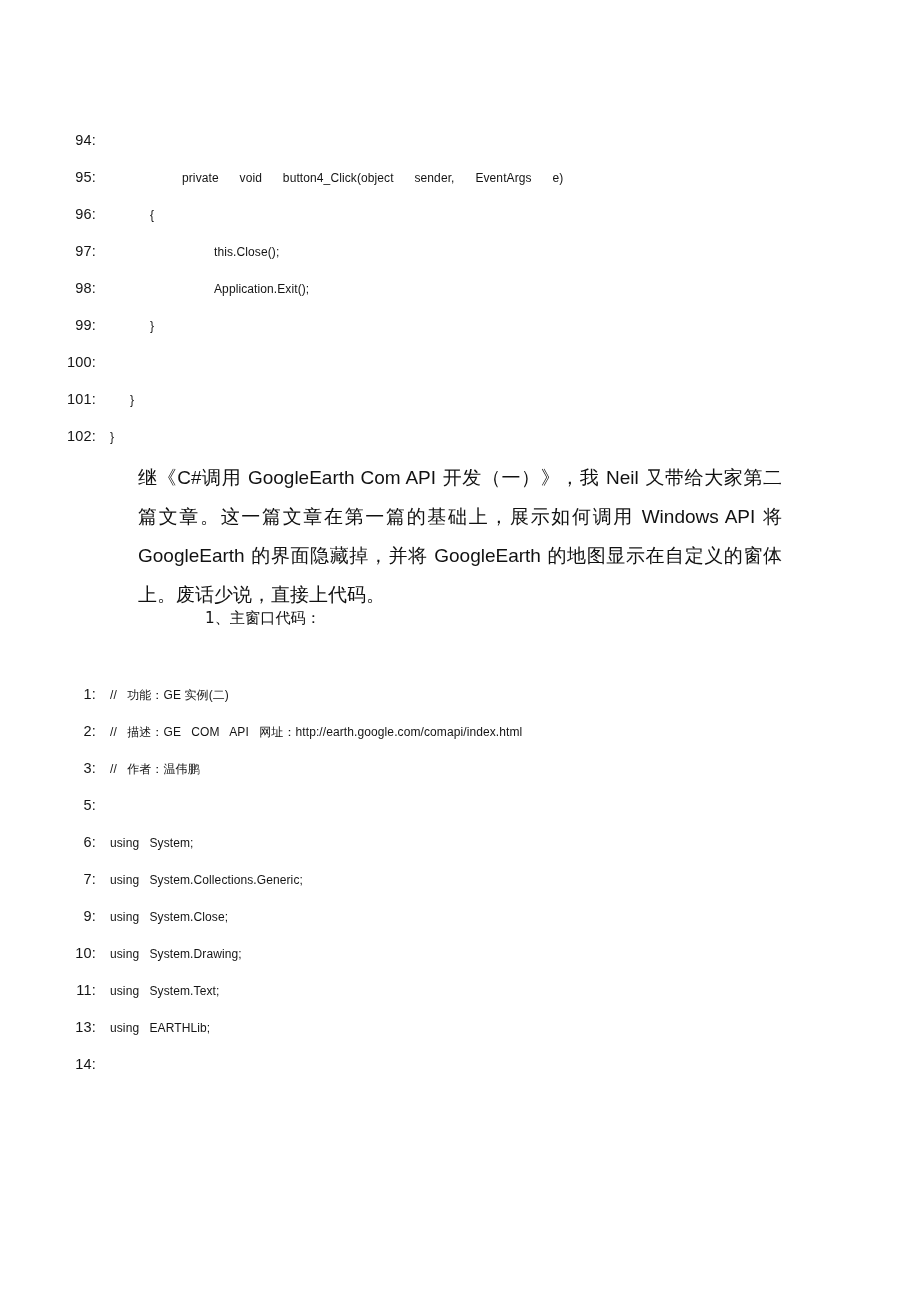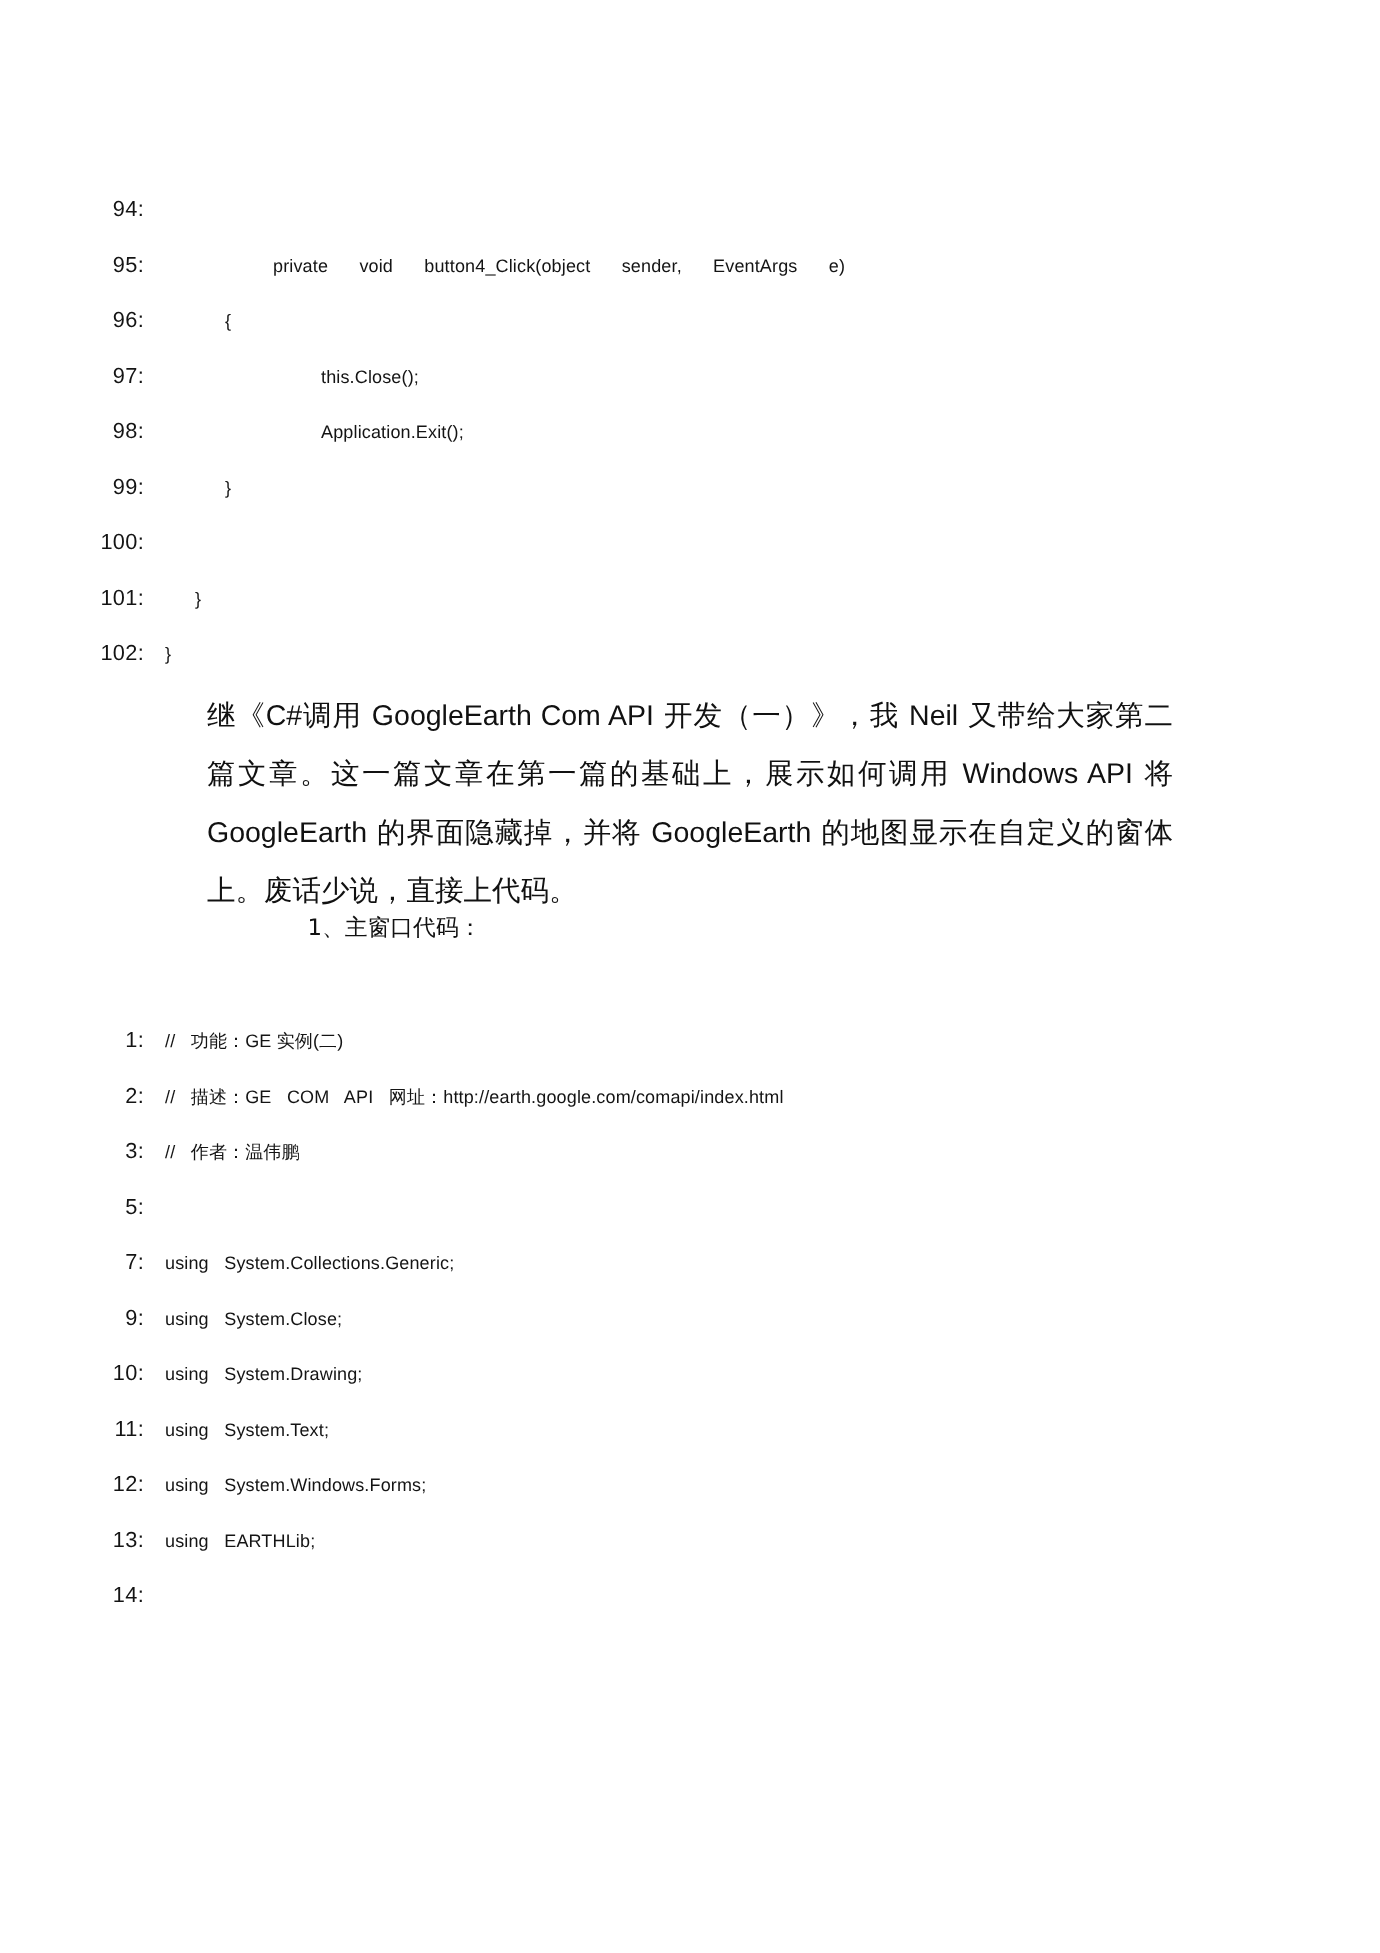--- a/index.html
+++ b/index.html
@@ -109,22 +109,22 @@
 
   <div class="body-para" id="body-para" style="top:458px;"><span>继《</span><span class="latin">C#</span><span>调用 </span><span class="latin">GoogleEarth Com API</span><span> 开发（一）》，我 </span><span class="latin">Neil</span><span> 又带给大家第二篇文章。这一篇文章在第一篇的基础上，展示如何调用 </span><span class="latin">Windows API</span><span> 将 </span><span class="latin">GoogleEarth</span><span> 的界面隐藏掉，并将 </span><span class="latin">GoogleEarth</span><span> 的地图显示在自定义的窗体上。废话少说，直接上代码。</span></div>
 
   <div class="section-heading" id="section-heading" style="top:603px;">1、主窗口代码：</div>
 
   <div class="code-block" id="code-block-2" style="top:676px;">
       <div class="code-line"><span class="ln">1:</span><span class="code-text i1 ">//   功能：GE 实例(二)</span></div>
       <div class="code-line"><span class="ln">2:</span><span class="code-text i1 ">//   描述：GE   COM   API   网址：http://earth.google.com/comapi/index.html</span></div>
       <div class="code-line"><span class="ln">3:</span><span class="code-text i1 ">//   作者：温伟鹏</span></div>
       <div class="code-line"><span class="ln">5:</span><span class="code-text i0 "></span></div>
+      <div class="code-line"><span class="ln">6:</span><span class="code-text i1 ">using   System;</span></div>
       <div class="code-line"><span class="ln">7:</span><span class="code-text i1 ">using   System.Collections.Generic;</span></div>
       <div class="code-line"><span class="ln">9:</span><span class="code-text i1 ">using   System.Close;</span></div>
       <div class="code-line"><span class="ln">10:</span><span class="code-text i1 ">using   System.Drawing;</span></div>
       <div class="code-line"><span class="ln">11:</span><span class="code-text i1 ">using   System.Text;</span></div>
-      <div class="code-line"><span class="ln">12:</span><span class="code-text i1 ">using   System.Windows.Forms;</span></div>
       <div class="code-line"><span class="ln">13:</span><span class="code-text i1 ">using   EARTHLib;</span></div>
       <div class="code-line"><span class="ln">14:</span><span class="code-text i0 "></span></div>
     </div>
 
 </div>
 
 </body></html>

